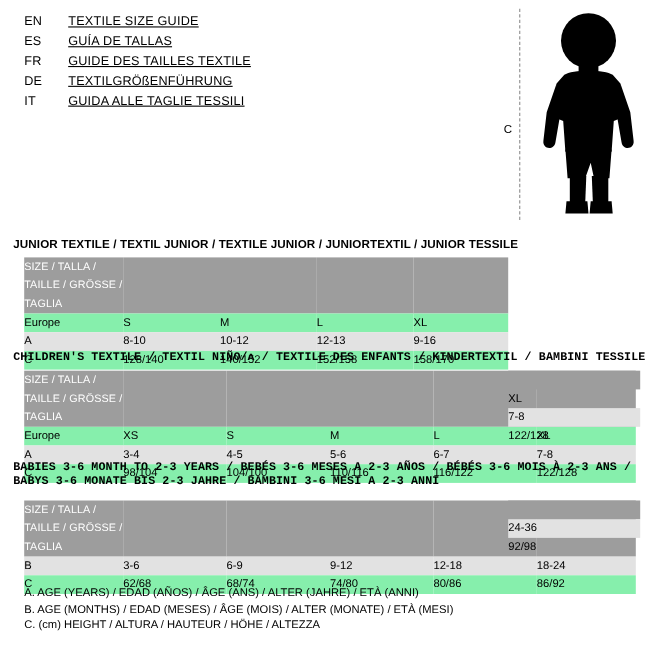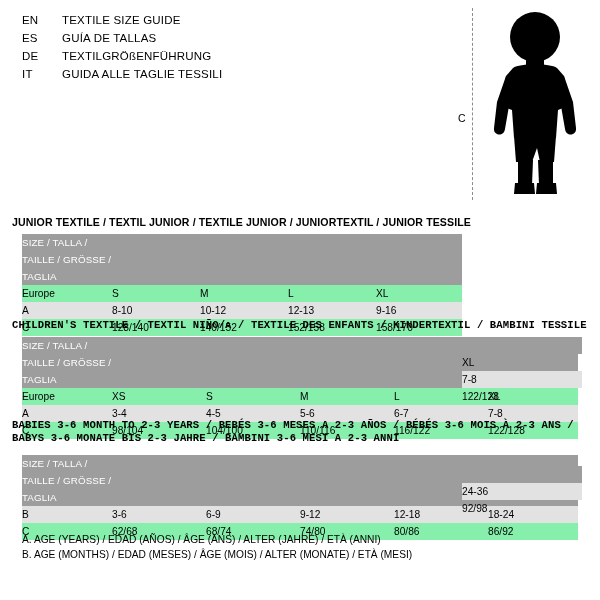--- a/index.html
+++ b/index.html
@@ -35,20 +35,21 @@
     font-size: 11.5px;
     letter-spacing: 0.2px;
   }
   .lang-code {
     width: 40px;
     flex: 0 0 40px;
     font-size: 11.5px;
   }
   .lang-title {
     font-size: 11.5px;
+    text-decoration: underline;
   }
 
   
   .figure-area {
     position: absolute;
     left: 450px;
     top: 8px;
     width: 140px;
     height: 195px;
   }
@@ -138,20 +139,24 @@
 <div class="page">
 
   <div class="header">
     <div class="lang-row">
       <span class="lang-code">EN</span>
       <span class="lang-title">TEXTILE SIZE GUIDE</span>
     </div>
     <div class="lang-row">
       <span class="lang-code">ES</span>
       <span class="lang-title">GUÍA DE TALLAS</span>
+    </div>
+    <div class="lang-row">
+      <span class="lang-code">FR</span>
+      <span class="lang-title">GUIDE DES TAILLES TEXTILE</span>
     </div>
     <div class="lang-row">
       <span class="lang-code">DE</span>
       <span class="lang-title">TEXTILGRÖßENFÜHRUNG</span>
     </div>
     <div class="lang-row">
       <span class="lang-code">IT</span>
       <span class="lang-title">GUIDA ALLE TAGLIE TESSILI</span>
     </div>
   </div>
@@ -312,24 +317,25 @@
       </tr>
     </tbody>
   </table>
 
   <div style="position:absolute; left:462px; top:337px; width:120px; font-size:10.2px;">
     <div style="height:17px; line-height:17px; background:#9d9d9d; color:#fff;"></div>
     <div style="height:17px; line-height:17px;">XL</div>
     <div style="height:17px; line-height:17px; background:#e2e2e2;">7-8</div>
     <div style="height:17px; line-height:17px;">122/128</div>
   </div>
-  <div style="position:absolute; left:462px; top:466px; width:120px; font-size:10.2px;">
+  <div style="position:absolute; left:462px; top:455px; width:120px; font-size:10.2px;">
     <div style="height:17px; line-height:17px; background:#9d9d9d; color:#fff;"></div>
     <div style="height:17px; line-height:17px; background:#e2e2e2;">24-36</div>
     <div style="height:17px; line-height:17px;">92/98</div>
   </div>
 
   <div class="legend">
     <div>A. AGE (YEARS) / EDAD (AÑOS) / ÂGE (ANS) / ALTER (JAHRE) / ETÀ (ANNI)</div>
     <div>B. AGE (MONTHS) / EDAD (MESES) / ÂGE (MOIS) / ALTER (MONATE) / ETÀ (MESI)</div>
+    <div>C. (cm) HEIGHT / ALTURA / HAUTEUR / HÖHE / ALTEZZA</div>
   </div>
 
 </div>
 
 </body></html>

